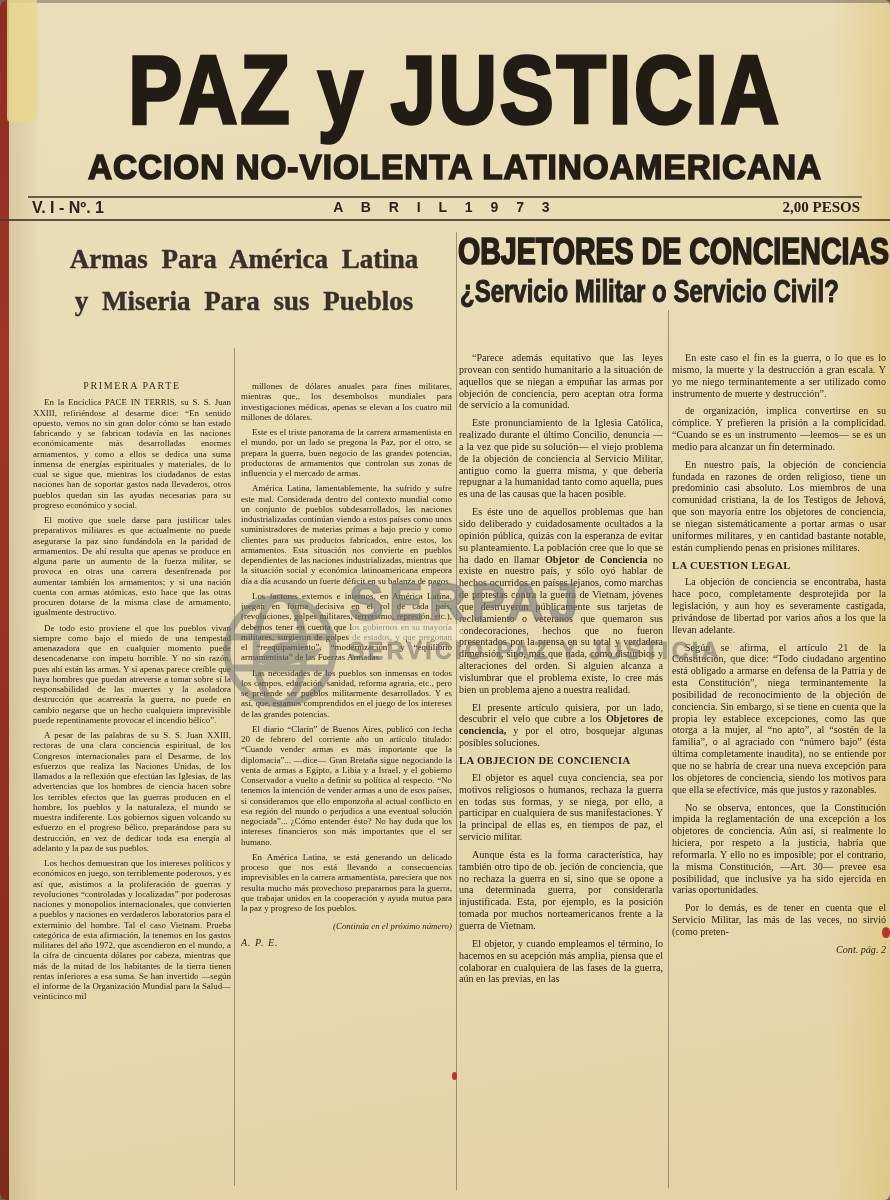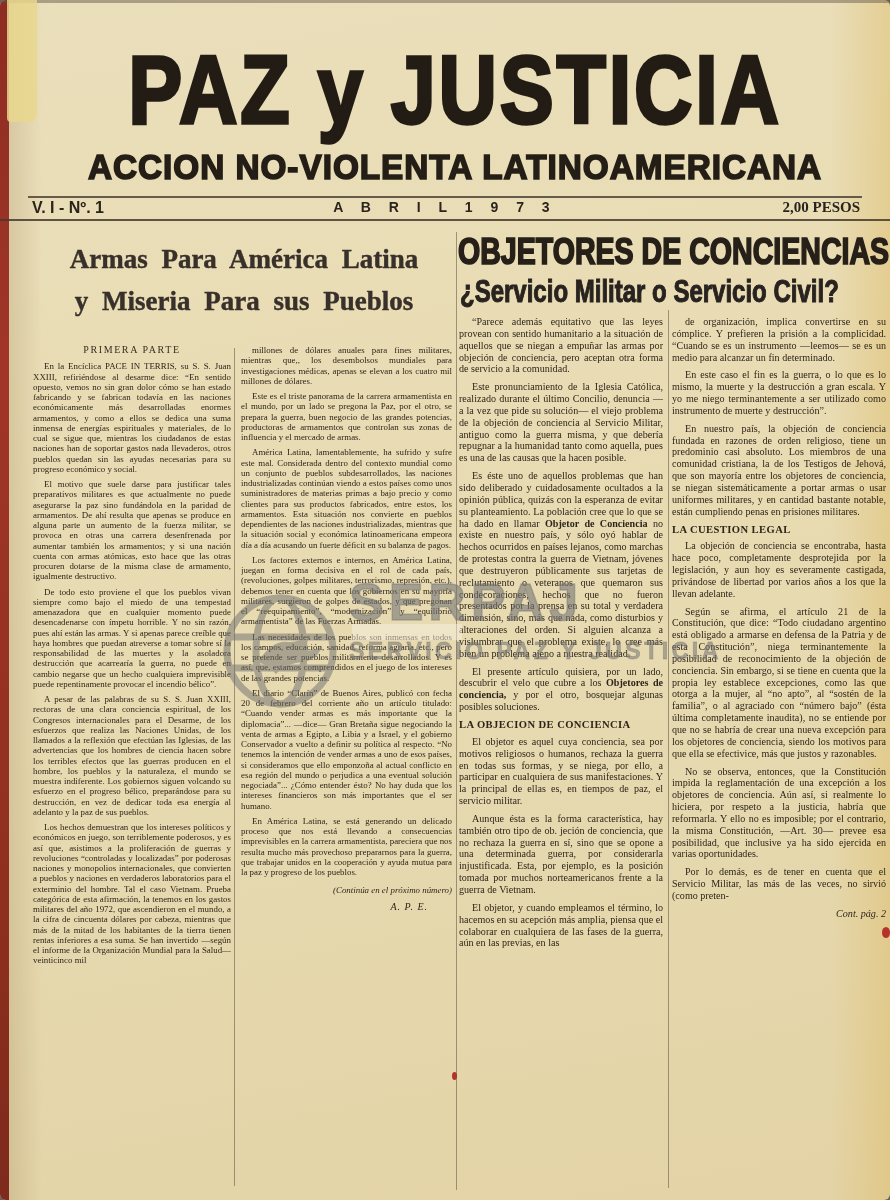--- a/index.html
+++ b/index.html
@@ -30,28 +30,28 @@
   #issue-row{left:28px;top:199px;width:834px;height:18px;font-family:"Liberation Sans",sans-serif;}
   #issue-volume{position:absolute;left:4px;top:0;font-weight:bold;font-size:16px;color:#2a241c;}
   #issue-date{position:absolute;left:0;right:0;text-align:center;font-weight:bold;font-size:14px;letter-spacing:7px;color:#2a241c;}
   #issue-price{position:absolute;right:2px;top:0;font-weight:bold;font-size:15px;color:#2a241c;font-family:Liberation Serif, serif;}
   
   .vline{background:#5f5243;opacity:.55;width:1px;}
   
   #left-headline{left:34px;top:238px;width:420px;text-align:center;
     font-family:Liberation Serif, serif;font-weight:bold;color:#38302a;
     font-size:27px;line-height:42px;word-spacing:7px;-webkit-text-stroke:.4px #38302a;}
-  .newscol{position:absolute;text-align:justify;overflow:hidden;}
+  .newscol{position:absolute;text-align:justify;overflow:hidden;margin-top:36px;}
   .newscol p{margin:0 0 5px 0;text-indent:11px;}
   #l-col1,#l-col2{top:345px;height:820px;font-size:8.9px;line-height:10.25px;}
   #l-col1{left:33px;width:198px;}
   #l-col2{left:241px;width:211px;}
   #l-kicker{text-align:center;text-indent:0;font-size:10px;letter-spacing:1.6px;margin-bottom:6px;color:#372e22;}
   #l-continua{text-indent:0;text-align:right;padding-left:26px;margin-top:8px;font-style:italic;}
-  #l-byline{text-indent:0;text-align:right;padding-right:24px;font-style:italic;font-size:10px;letter-spacing:1px;margin-top:6px;}
+  #l-byline{text-indent:0;padding-right:24px;font-style:italic;font-size:10px;letter-spacing:1px;margin-top:6px;}
   
   #right-headline{left:458px;top:231px;width:430px;font-family:"Liberation Sans",sans-serif;
     font-weight:bold;font-size:34px;color:#262019;white-space:nowrap;
     -webkit-text-stroke:1.6px #262019;transform:scale(0.84,1.06);transform-origin:left top;}
   #right-subhead{left:460px;top:274px;width:430px;font-family:"Liberation Sans",sans-serif;
     font-weight:bold;font-size:30px;color:#292320;white-space:nowrap;
     -webkit-text-stroke:1px #292320;transform:scale(0.80,1.02);transform-origin:left top;}
   #r-col1,#r-col2{top:316px;height:848px;font-size:10.1px;line-height:11.85px;}
   #r-col1{left:459px;width:204px;}
   #r-col2{left:672px;width:214px;}
@@ -128,22 +128,22 @@
     <p>Este pronunciamiento de la Iglesia Católica, realizado durante el último Concilio, denuncia —a la vez que pide su solución— el viejo problema de la objeción de conciencia al Servicio Militar, antiguo como la guerra misma, y que debería repugnar a la humanidad tanto como aquella, pues es una de las causas que la hacen posible.</p>
     <p><span>Es éste uno de aquellos problemas que han sido deliberado y cuidadosamente ocultados a la opinión pública, quizás con la esperanza de evitar su planteamiento. La población cree que lo que se ha dado en llamar </span><b>Objetor de Conciencia</b><span> no existe en nuestro país, y sólo oyó hablar de hechos ocurridos en países lejanos, como marchas de protestas contra la guerra de Vietnam, jóvenes que destruyeron públicamente sus tarjetas de reclutamiento o veteranos que quemaron sus condecoraciones, hechos que no fueron presentados por la prensa en su total y verdadera dimensión, sino, más que nada, como disturbios y alteraciones del orden. Si alguien alcanza a vislumbrar que el problema existe, lo cree más bien un problema ajeno a nuestra realidad.</span></p>
     <p><span>El presente artículo quisiera, por un lado, descubrir el velo que cubre a los </span><b>Objetores de conciencia,</b><span> y por el otro, bosquejar algunas posibles soluciones.</span></p>
     <p class="subhead2">LA OBJECION DE CONCIENCIA</p>
     <p>El objetor es aquel cuya conciencia, sea por motivos religiosos o humanos, rechaza la guerra en todas sus formas, y se niega, por ello, a participar en cualquiera de sus manifestaciones. Y la principal de ellas es, en tiempos de paz, el servicio militar.</p>
     <p>Aunque ésta es la forma característica, hay también otro tipo de ob. jeción de conciencia, que no rechaza la guerra en sí, sino que se opone a una determinada guerra, por considerarla injustificada. Esta, por ejemplo, es la posición tomada por muchos norteamericanos frente a la guerra de Vietnam.</p>
     <p>El objetor, y cuando empleamos el término, lo hacemos en su acepción más amplia, piensa que el colaborar en cualquiera de las fases de la guerra, aún en las previas, en las</p>
   </div>
 
   <div id="r-col2" class="newscol">
+    <p>En este caso el fin es la guerra, o lo que es lo mismo, la muerte y la destrucción a gran escala. Y yo me niego terminantemente a ser utilizado como instrumento de muerte y destrucción”.</p>
     <p>de organización, implica convertirse en su cómplice. Y prefieren la prisión a la complicidad. “Cuando se es un instrumento —leemos— se es un medio para alcanzar un fin determinado.</p>
-    <p>En este caso el fin es la guerra, o lo que es lo mismo, la muerte y la destrucción a gran escala. Y yo me niego terminantemente a ser utilizado como instrumento de muerte y destrucción”.</p>
     <p>En nuestro país, la objeción de conciencia fundada en razones de orden religioso, tiene un predominio casi absoluto. Los miembros de una comunidad cristiana, la de los Testigos de Jehová, que son mayoría entre los objetores de conciencia, se niegan sistemáticamente a portar armas o usar uniformes militares, y en cantidad bastante notable, están cumpliendo penas en prisiones militares.</p>
     <p class="subhead2">LA CUESTION LEGAL</p>
     <p>La objeción de conciencia se encontraba, hasta hace poco, completamente desprotejida por la legislación, y aun hoy es severamente castigada, privándose de libertad por varios años a los que la llevan adelante.</p>
     <p>Según se afirma, el artículo 21 de la Constitución, que dice: “Todo ciudadano argentino está obligado a armarse en defensa de la Patria y de esta Constitución”, niega terminantemente la posibilidad de reconocimiento de la objeción de conciencia. Sin embargo, si se tiene en cuenta que la propia ley establece excepciones, como las que otorga a la mujer, al “no apto”, al “sostén de la familia”, o al agraciado con “número bajo” (ésta última completamente inaudita), no se entiende por que no se habría de crear una nueva excepción para los objetores de conciencia, siendo los motivos para que ella se efectivice, más que justos y razonables.</p>
     <p>No se observa, entonces, que la Constitución impida la reglamentación de una excepción a los objetores de conciencia. Aún así, si realmente lo hiciera, por respeto a la justicia, habría que reformarla. Y ello no es imposible; por el contrario, la misma Constitución, —Art. 30— prevee esa posibilidad, que inclusive ya ha sido ejercida en varias oportunidades.</p>
     <p>Por lo demás, es de tener en cuenta que el Servicio Militar, las más de las veces, no sirvió (como preten-</p>
     <p id="r-cont">Cont. pág. 2</p>
   </div>
 
   <div id="watermark" class="abs">

